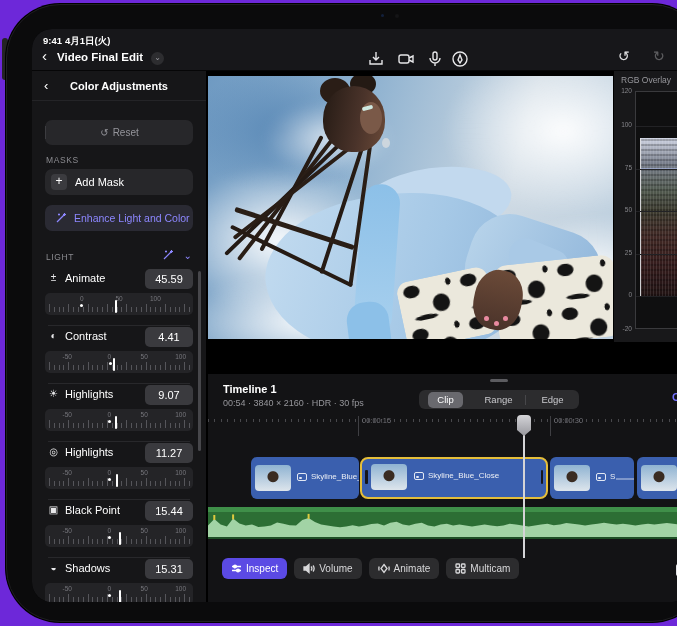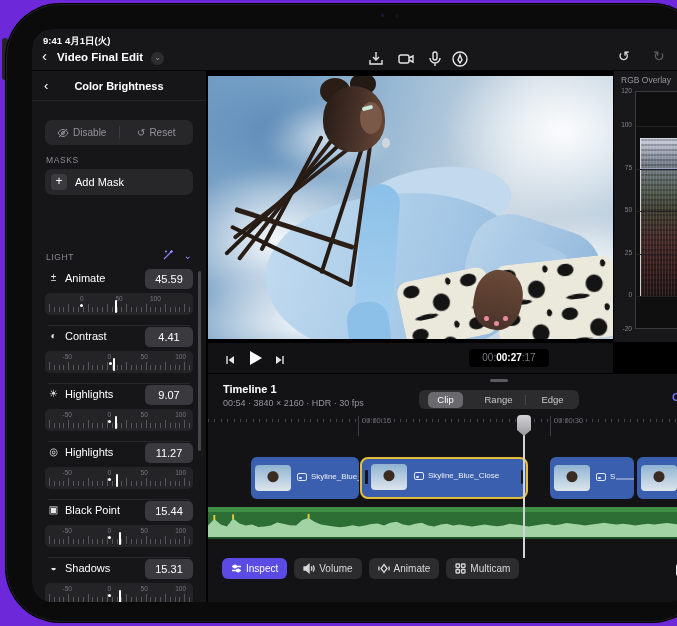--- a/index.html
+++ b/index.html
@@ -85,21 +85,21 @@
   .ph-line{position:absolute;left:315px;top:44px;width:1.5px;height:140px;background:#d4d4d7;z-index:6;}
   .ph-head{position:absolute;left:309px;top:41px;width:14px;height:21px;border-radius:4px;background:linear-gradient(#d4d4d8,#97979d);clip-path:polygon(0 0,100% 0,100% 72%,50% 100%,0 72%);z-index:7;}
   .clip{position:absolute;top:83px;height:42px;background:#3a5fae;border-radius:6px;overflow:hidden;}
   .clip .thumb{position:absolute;left:4px;top:8px;width:36px;height:26px;border-radius:4px;background:radial-gradient(circle at 50% 45%,#3a2c22 5px,transparent 6px),linear-gradient(#8fb3d2,#dde5ec);}
   .clabel{position:absolute;top:15px;font-size:8px;color:#eceff5;white-space:nowrap;}
   .cdash{position:absolute;top:21px;width:22px;height:1.5px;background:rgba(255,255,255,.35);}
   .imgicon{position:absolute;top:16px;width:10px;height:8px;border:1px solid rgba(255,255,255,.85);border-radius:2px;}
   .imgicon::after{content:"";position:absolute;left:1px;bottom:1px;width:3px;height:2px;background:rgba(255,255,255,.85);border-radius:1px;}
   .c1{left:0;width:41px;border-radius:0 6px 6px 0;}
   .c2{left:43px;width:108px;}
-  .c3{left:152px;width:168px;border:2.5px solid #e5be3a;border-radius:8px;}
+  .c3{left:152px;width:188px;border:2.5px solid #e5be3a;border-radius:8px;}
   .c4{left:342px;width:84px;}
   .c5{left:429px;width:60px;}
   .trim{position:absolute;top:13px;width:2.5px;height:14px;border-radius:1px;background:#15151a;}
   #audio{position:absolute;left:0;top:133px;width:484px;height:32px;background:#2c6e34;overflow:hidden;}
   .audio-top{position:absolute;left:0;top:0;width:100%;height:5px;background:#3f8f49;}
   .audio-bot{position:absolute;left:0;bottom:0;width:100%;height:2px;background:#1f4f26;}
   #tools{position:absolute;left:14px;top:184px;display:flex;gap:7px;}
   .tool{display:flex;align-items:center;gap:4px;height:21px;padding:0 9px;border:none;border-radius:6px;background:#2c2c2e;color:#d8d8da;font-size:10px;}
   .tool svg{stroke:#d8d8da;fill:none;stroke-width:1.3;}
   .tool.active{background:#5b4ae4;color:#fff;}
@@ -149,45 +149,44 @@
               <path d="M10 6l2 5-2 3-2-3z"></path>
             </svg>
         </span>
         <span class="undo-redo" style="left:586px;">↺</span>
         <span class="undo-redo" style="left:621px;opacity:.35;">↻</span>
       </div>
 
       <div id="sidebar">
         <div class="sb-head">
           <span class="sb-back">‹</span>
-          <div class="sb-title">Color Brightness</div>
+          <div class="sb-title">Color Adjustments</div>
         </div>
 
         <div class="pill" id="act-pill">
-          <div class="act-cell">
-            <svg width="12" height="12" viewBox="0 0 12 12" style="stroke:#95959b;fill:none;stroke-width:1;">
-                <path d="M1 6c1.5-2.4 3.2-3.5 5-3.5S9.5 3.6 11 6c-1.5 2.4-3.2 3.5-5 3.5S2.5 8.4 1 6z"></path>
-                <circle cx="6" cy="6" r="1.4"></circle>
-                <path d="M2 10L10 2"></path>
-              </svg>
-            <span>Disable</span>
-          </div>
           <div class="act-div"></div>
           <div class="act-cell">
             <span>↺</span>
             <span>Reset</span>
           </div>
         </div>
 
         <div class="sec-label" style="top:84px;">MASKS</div>
         <div class="pill" id="addmask">
           <span class="plusbox">+</span>
           <span>Add Mask</span>
         </div>
 
+        <div class="pill" id="enhance">
+          <svg class="wand" width="12" height="12" viewBox="0 0 12 12">
+              <path d="M2 10L9 3"></path>
+              <path d="M9.5 1v3M8 2.5h3M4 1.5v2M3 2.5h2"></path>
+            </svg>
+          <span>Enhance Light and Color</span>
+        </div>
 
         <div class="light-row">
           <span class="sec-label" style="top:3px;left:14px;">LIGHT</span>
           <span class="light-icons">
             <svg class="wand" width="12" height="12" viewBox="0 0 12 12">
                 <path d="M2 10L9 3"></path>
                 <path d="M9.5 1v3M8 2.5h3M4 1.5v2M3 2.5h2"></path>
               </svg>
             <span class="chev-dn">⌄</span>
           </span>
@@ -506,40 +505,20 @@
           <div class="art" style="left:154px;top:30px;width:11px;height:4px;border-radius:2px;background:#cfe8e0;transform:rotate(-14deg);"></div>
           <div class="art" style="left:174px;top:62px;width:8px;height:10px;border-radius:50%;background:#cdd6de;"></div>
 
           <div class="art" style="left:266px;top:194px;width:48px;height:60px;border-radius:45%;background:linear-gradient(#6b4a38,#4a332a);transform:rotate(12deg);"></div>
           <div class="art" style="left:276px;top:240px;width:5px;height:5px;border-radius:50%;background:#e88aa0;"></div>
           <div class="art" style="left:286px;top:245px;width:5px;height:5px;border-radius:50%;background:#e88aa0;"></div>
           <div class="art" style="left:295px;top:240px;width:5px;height:5px;border-radius:50%;background:#e88aa0;"></div>
         </div>
       </div>
 
-      <div id="transport">
-        <span class="tr-ico" style="left:16px;">
-          <svg width="12" height="12" viewBox="0 0 12 12">
-              <path d="M3 2v8" stroke="#e6e6e8" stroke-width="1.4"></path>
-              <path d="M10 2L4.5 6 10 10z" fill="#e6e6e8"></path>
-            </svg>
-        </span>
-        <span class="tr-ico" style="left:40px;top:7px;">
-          <svg width="15" height="16" viewBox="0 0 15 16">
-              <path d="M2 1l12 7-12 7z" fill="#fff"></path>
-            </svg>
-        </span>
-        <span class="tr-ico" style="left:66px;">
-          <svg width="12" height="12" viewBox="0 0 12 12">
-              <path d="M9 2v8" stroke="#e6e6e8" stroke-width="1.4"></path>
-              <path d="M2 2l5.5 4L2 10z" fill="#e6e6e8"></path>
-            </svg>
-        </span>
-        <div class="timecode"><span class="tc-dim">00:</span><span class="tc-bright">00:27</span><span class="tc-dim">:17</span></div>
-      </div>
 
       <div id="scope">
         <span class="scope-title">RGB Overlay</span>
         <div class="scope-frame">
           <div class="scope-wave">
             <div class="scope-streaks"></div>
             <div class="scope-l75"></div>
           </div>
           <div class="scope-zero"></div>
         <div class="scope-grid" style="top: 34px;"></div>

